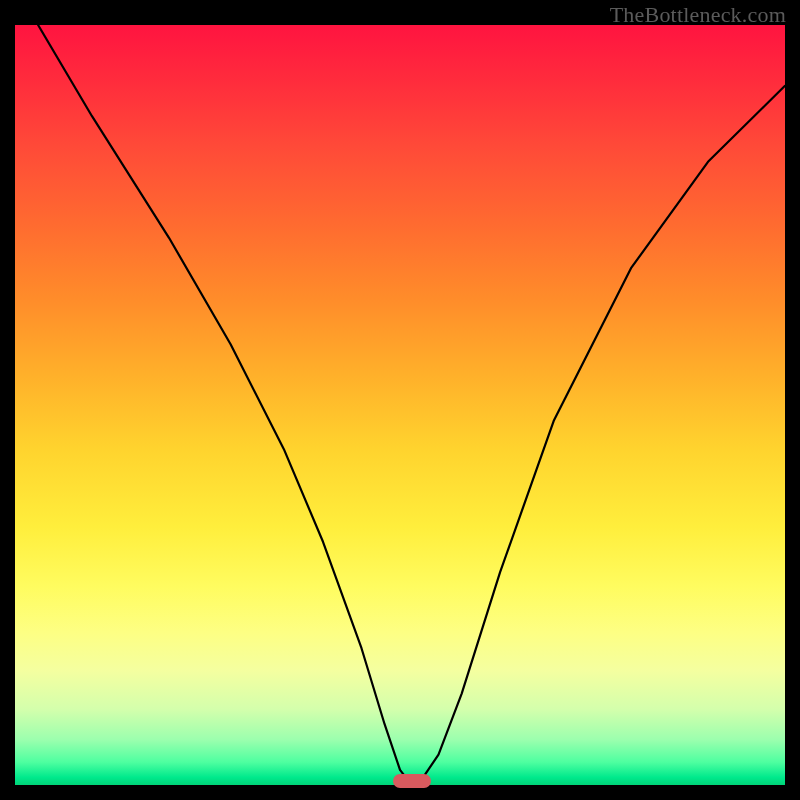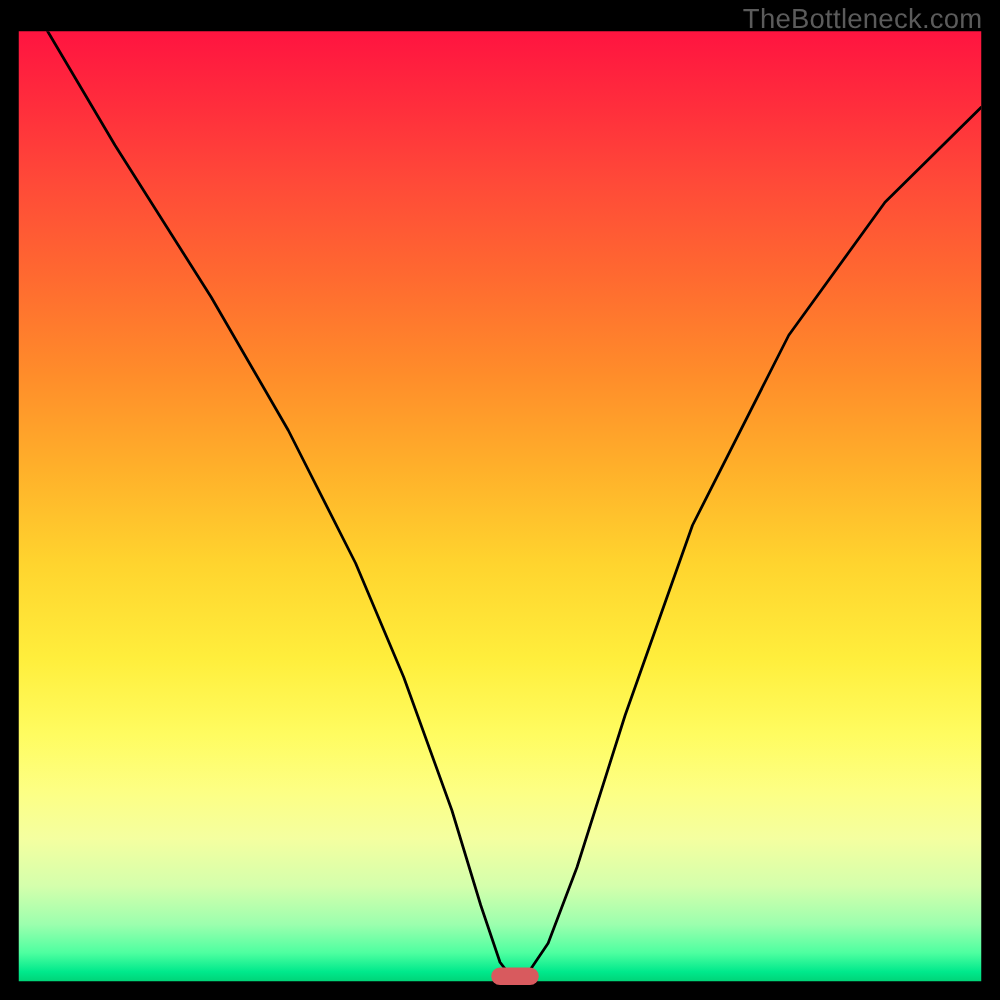--- a/index.html
+++ b/index.html
@@ -18,20 +18,21 @@
   }
   .watermark {
     position: absolute;
     top: 2px;
     right: 14px;
     color: #5b5b5b;
     font-size: 22px;
     font-weight: 500;
     letter-spacing: 0.2px;
     z-index: 3;
+    font-family: Liberation Serif, serif;
   }
   .plot-frame {
     position: absolute;
     left: 15px;
     top: 25px;
     width: 770px;
     height: 760px;
     background: #000;
   }
   .gradient {

